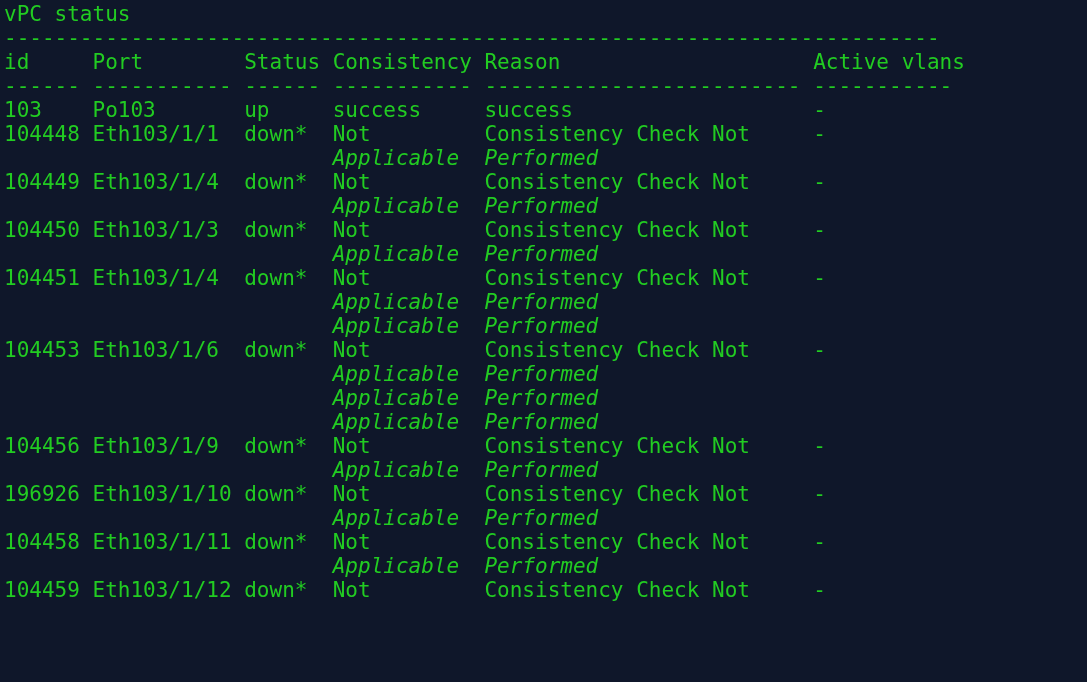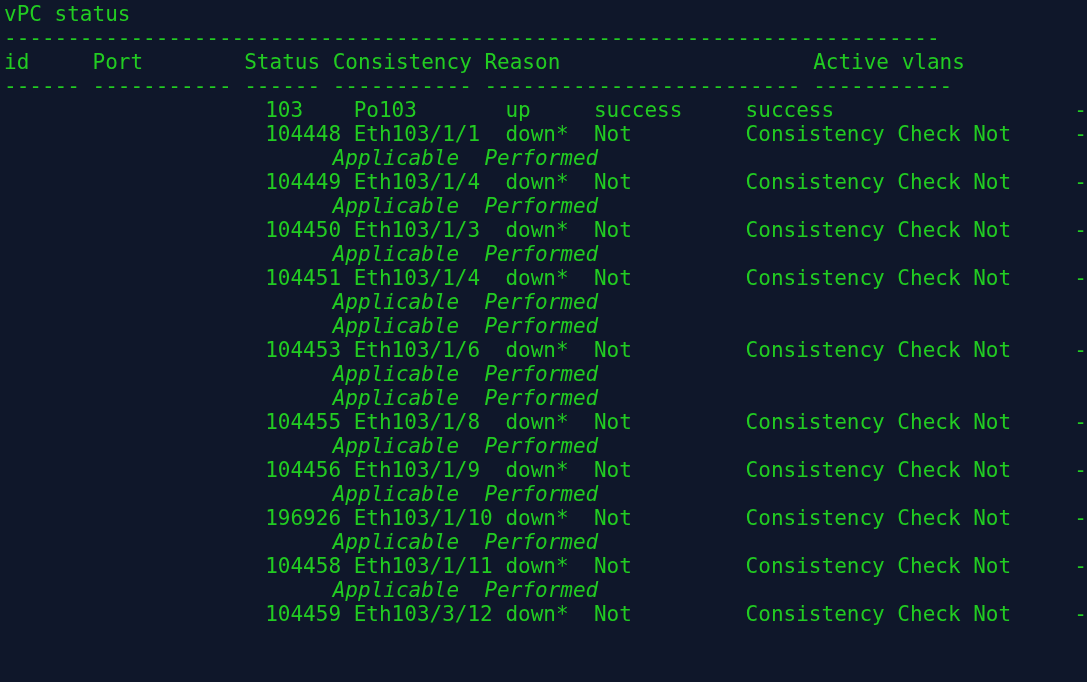--- a/index.html
+++ b/index.html
@@ -34,21 +34,21 @@
     height: 24px;
     line-height: 24px;
     font-family: "DejaVu Sans Mono", "Liberation Mono", monospace;
     font-size: 21px;
     color: #22cc22;
   }
   .line.title { color: #22cc22; }
   .line.rule  { color: #22cc22; }
   .line.header { color: #22cc22; }
   .line.colrule { color: #22cc22; }
-  .line.row { color: #22cc22; text-align: right; }
+  .line.row { color: #22cc22; }
   .line.cont { color: #22cc22; font-style: italic; }
 </style>
 </head>
 <body>
 
 <div id="terminal">
 
   <div class="line title"><span>vPC status</span></div>
 
   <div class="line rule">--------------------------------------------------------------------------</div>
@@ -64,24 +64,23 @@
       <div class="line row">104449 Eth103/1/4  down*  Not         Consistency Check Not     -</div>
       <div class="line cont">                          Applicable  Performed</div>
       <div class="line row">104450 Eth103/1/3  down*  Not         Consistency Check Not     -</div>
       <div class="line cont">                          Applicable  Performed</div>
       <div class="line row">104451 Eth103/1/4  down*  Not         Consistency Check Not     -</div>
       <div class="line cont">                          Applicable  Performed</div>
       <div class="line cont">                          Applicable  Performed</div>
       <div class="line row">104453 Eth103/1/6  down*  Not         Consistency Check Not     -</div>
       <div class="line cont">                          Applicable  Performed</div>
       <div class="line cont">                          Applicable  Performed</div>
-      <div class="line row">104455 Eth103/1/8  down*  Not         Consistency Check Not     -</div>
       <div class="line cont">                          Applicable  Performed</div>
       <div class="line row">104456 Eth103/1/9  down*  Not         Consistency Check Not     -</div>
       <div class="line cont">                          Applicable  Performed</div>
       <div class="line row">196926 Eth103/1/10 down*  Not         Consistency Check Not     -</div>
       <div class="line cont">                          Applicable  Performed</div>
       <div class="line row">104458 Eth103/1/11 down*  Not         Consistency Check Not     -</div>
       <div class="line cont">                          Applicable  Performed</div>
-      <div class="line row">104459 Eth103/3/12 down*  Not         Consistency Check Not     -</div>
+      <div class="line row">104459 Eth103/1/12 down*  Not         Consistency Check Not     -</div>
     </div>
 
 </div>
 
 </body></html>

